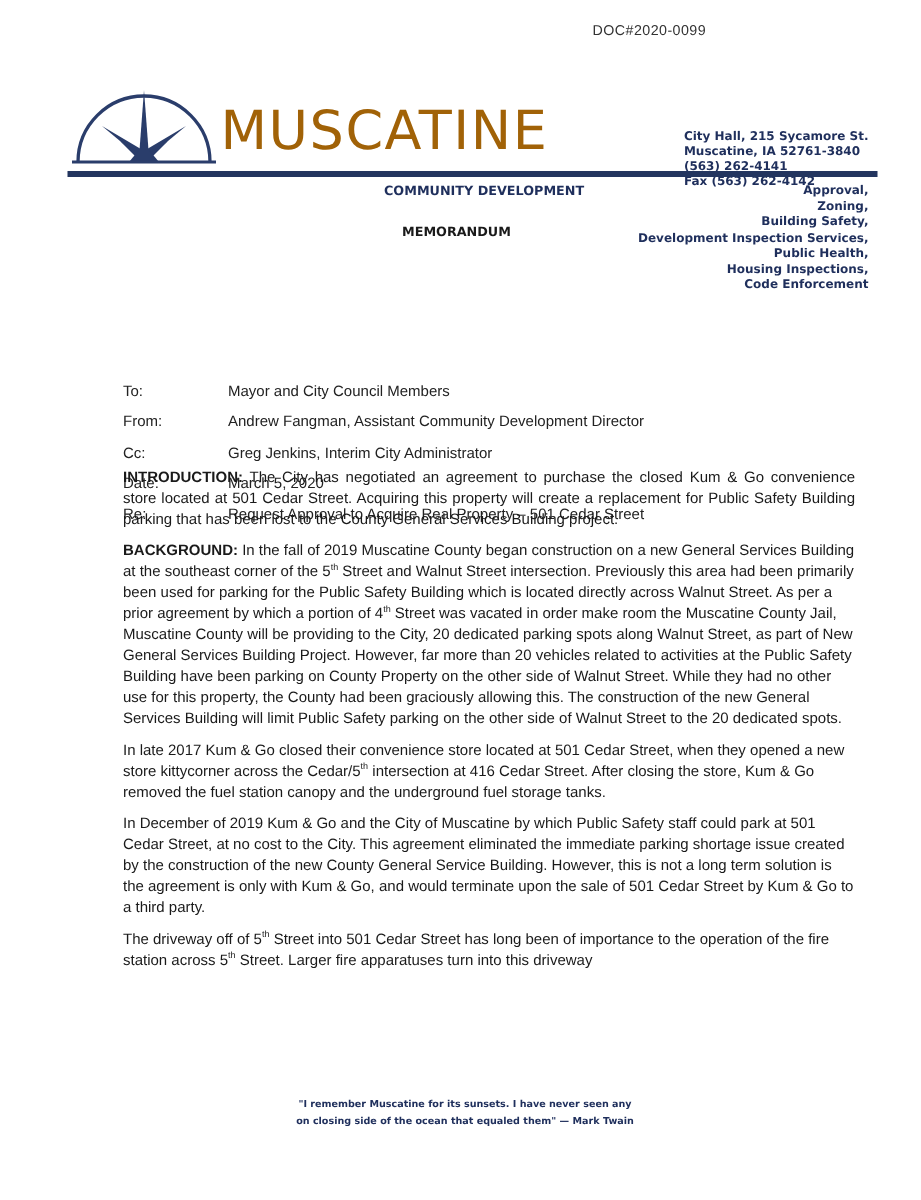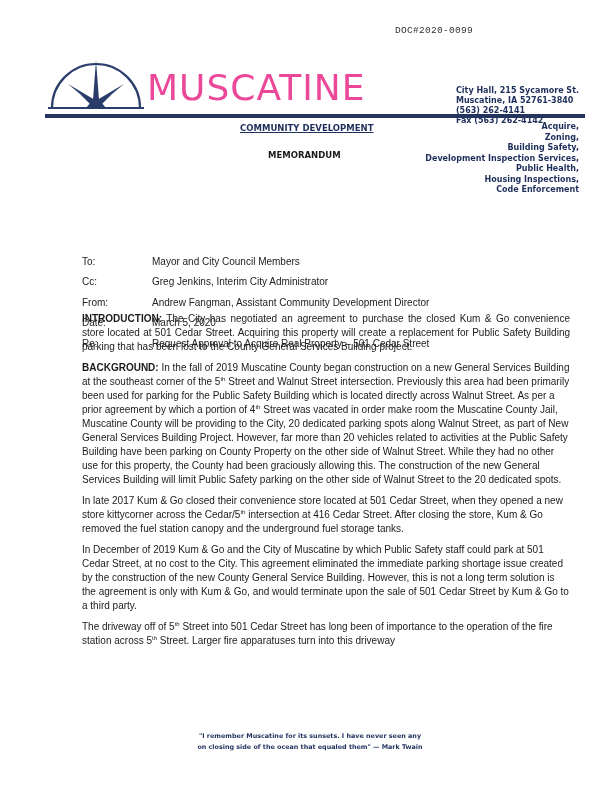--- a/index.html
+++ b/index.html
@@ -1,40 +1,40 @@
 <!DOCTYPE html>
 <html><head>
   <meta charset="utf-8">
   <style>
     html, body { margin: 0; padding: 0; }
     body {
       width: 614px; height: 800px; background: #ffffff; position: relative; overflow: hidden;
       font-family: "Liberation Sans", sans-serif; color: #1a1a1a;
     }
     .docnum {
-      position: absolute; left: 395px; top: 25px;
-      font-family: Liberation Mono, monospace; font-size: 9.5px; color: #333; letter-spacing: 0.3px;
+      position: absolute; left: 395px; top: 15px;
+      font-family: Liberation Sans, sans-serif; font-size: 9.5px; color: #333; letter-spacing: 0.3px;
     }
     .logo {
       position: absolute; left: 48px; top: 60px; width: 96px; height: 50px;
     }
     .brand {
       position: absolute; left: 147px; top: 70px;
-      font-family: "DejaVu Sans", sans-serif; font-size: 36px; color: #ec4899; letter-spacing: 1px; line-height: 1;
+      font-family: "DejaVu Sans", sans-serif; font-size: 36px; color: #a16207; letter-spacing: 1px; line-height: 1;
     }
     .address {
       position: absolute; right: 35px; top: 70px; text-align: left;
       font-family: "DejaVu Sans", sans-serif; font-size: 8px; line-height: 10px; font-weight: bold; color: #1f2f5c; margin-top: 16px;
     }
     .rule {
       position: absolute; left: 45px; top: 114px; width: 540px; height: 4px; background: #23355f;
     }
     .dept {
-      position: absolute; left: 240px; top: 123px;
-      font-family: "DejaVu Sans", sans-serif; font-size: 8.5px; font-weight: bold; color: #1f2f5c; text-decoration: underline;
+      position: absolute; left: 256px; top: 123px;
+      font-family: "DejaVu Sans", sans-serif; font-size: 8.5px; font-weight: bold; color: #1f2f5c;
     }
     .memo {
       position: absolute; left: 268px; top: 150px;
       font-family: "DejaVu Sans", sans-serif; font-size: 8.5px; font-weight: bold; color: #1a1a1a; text-align: center;
     }
     .services {
       position: absolute; right: 35px; top: 122px; text-align: right;
       font-family: "DejaVu Sans", sans-serif; font-size: 8px; line-height: 10.5px; font-weight: bold; color: #1f2f5c;
     }
     .headers {
@@ -77,41 +77,41 @@
   <div>(563) 262-4141</div>
   <div>Fax (563) 262-4142</div>
 </div>
 
 <div class="rule"></div>
 
 <div class="dept">COMMUNITY DEVELOPMENT</div>
 <div class="memo">MEMORANDUM</div>
 
 <div class="services">
-  <div>Acquire,</div>
+  <div>Approval,</div>
   <div>Zoning,</div>
   <div>Building Safety,</div>
   <div>Development Inspection Services,</div>
   <div>Public Health,</div>
   <div>Housing Inspections,</div>
   <div>Code Enforcement</div>
 </div>
 
 <div class="headers">
   <div class="hrow">
     <span class="hlabel">To:</span>
     <span>Mayor and City Council Members</span>
   </div>
   <div class="hrow">
+    <span class="hlabel">From:</span>
+    <span>Andrew Fangman, Assistant Community Development Director</span>
+  </div>
+  <div class="hrow">
     <span class="hlabel">Cc:</span>
     <span>Greg Jenkins, Interim City Administrator</span>
-  </div>
-  <div class="hrow">
-    <span class="hlabel">From:</span>
-    <span>Andrew Fangman, Assistant Community Development Director</span>
   </div>
   <div class="hrow">
     <span class="hlabel">Date:</span>
     <span>March 5, 2020</span>
   </div>
   <div class="hrow">
     <span class="hlabel">Re:</span>
     <span>Request Approval to Acquire Real Property – 501 Cedar Street</span>
   </div>
 </div>

